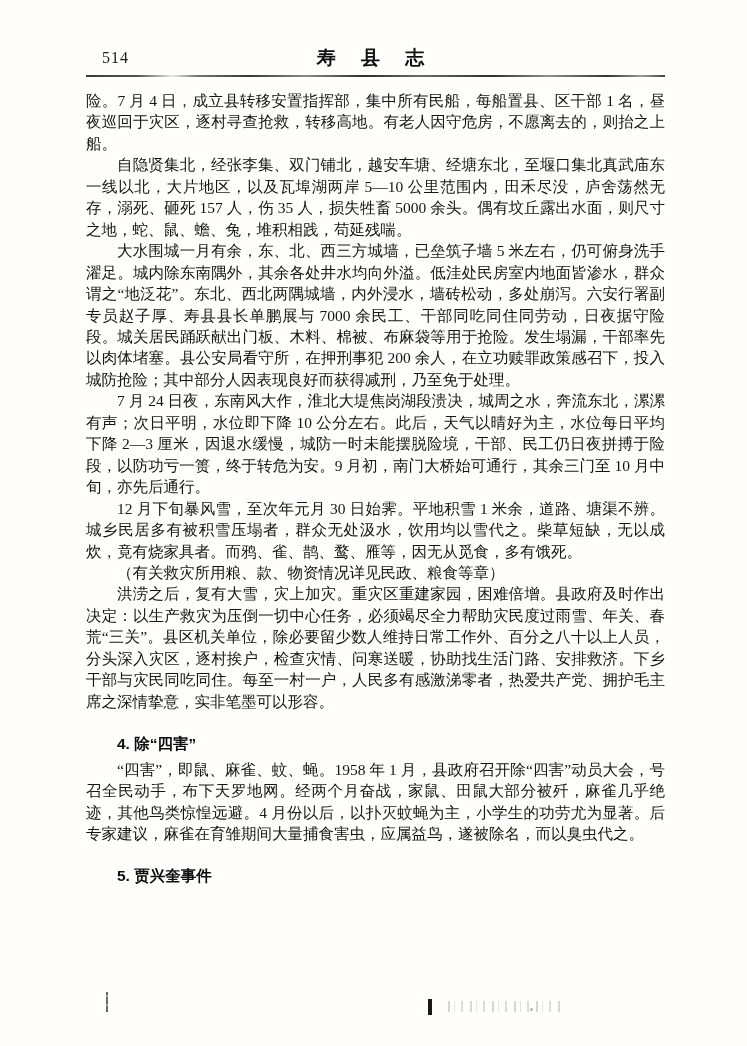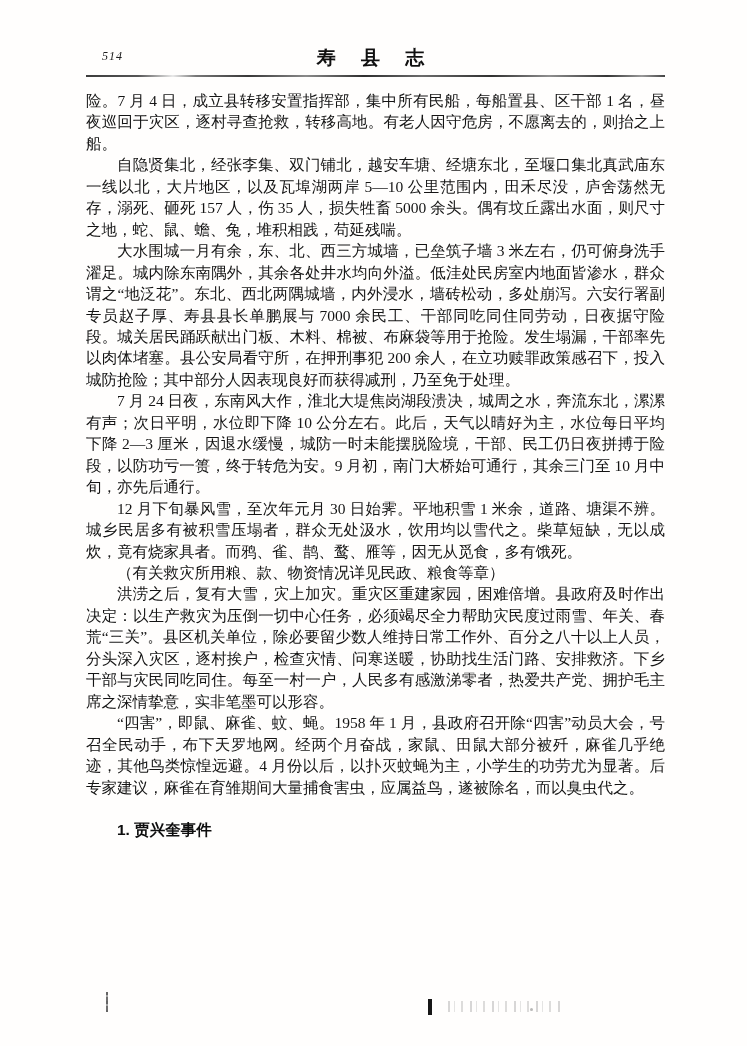--- a/index.html
+++ b/index.html
@@ -8,21 +8,21 @@
     width:747px;height:1046px;
     background:#fffefd;
     overflow:hidden;
     font-family:"Liberation Serif","DejaVu Serif",serif;
     color:#161616;
   }
   .content{position:absolute;left:86px;top:44px;width:579px;}
   .hdr{position:relative;height:27px;}
   .pagenum{
     position:absolute;left:16px;top:5px;
-    font-size:12px;letter-spacing:1px;color:#1d1d1d;font-style:italic;
+    font-size:16px;letter-spacing:1px;color:#1d1d1d;
   }
   .booktitle{
     position:absolute;left:0;right:0;top:1px;text-align:center;
     font-family:"Liberation Sans","DejaVu Sans",sans-serif;
     font-weight:bold;font-size:19px;letter-spacing:10px;color:#101010;
   }
   .rule{
     height:2px;margin-top:4px;
     background:linear-gradient(90deg,
       #3c3c3c 0%,#555 9%,#e9e9e9 15%,#777 19%,#383838 28%,
@@ -73,27 +73,28 @@
 
     <div class="hdr">
       <span class="pagenum">514</span>
       <span class="booktitle">寿 县 志</span>
     </div>
     <div class="rule"></div>
 
     <div class="bodytext">
       <p class="flush">险。7 月 4 日，成立县转移安置指挥部，集中所有民船，每船置县、区干部 1 名，昼夜巡回于灾区，逐村寻查抢救，转移高地。有老人因守危房，不愿离去的，则抬之上船。</p>
       <p>自隐贤集北，经张李集、双门铺北，越安车塘、经塘东北，至堰口集北真武庙东一线以北，大片地区，以及瓦埠湖两岸 5—10 公里范围内，田禾尽没，庐舍荡然无存，溺死、砸死 157 人，伤 35 人，损失牲畜 5000 余头。偶有坟丘露出水面，则尺寸之地，蛇、鼠、蟾、兔，堆积相践，苟延残喘。</p>
-      <p>大水围城一月有余，东、北、西三方城墙，已垒筑子墙 3 米左右，仍可俯身洗手濯足。城内除东南隅外，其余各处井水均向外溢。低洼处民房室内地面皆渗水，群众谓之“地泛花”。东北、西北两隅城墙，内外浸水，墙砖松动，多处崩泻。六安行署副专员赵子厚、寿县县长单鹏展与 7000 余民工、干部同吃同住同劳动，日夜据守险段。城关居民踊跃献出门板、木料、棉被、布麻袋等用于抢险。发生塌漏，干部率先以肉体堵塞。县公安局看守所，在押刑事犯 200 余人，在立功赎罪政策感召下，投入城防抢险；其中部分人因表现良好而获得减刑，乃至免于处理。</p>
+      <p>大水围城一月有余，东、北、西三方城墙，已垒筑子墙 5 米左右，仍可俯身洗手濯足。城内除东南隅外，其余各处井水均向外溢。低洼处民房室内地面皆渗水，群众谓之“地泛花”。东北、西北两隅城墙，内外浸水，墙砖松动，多处崩泻。六安行署副专员赵子厚、寿县县长单鹏展与 7000 余民工、干部同吃同住同劳动，日夜据守险段。城关居民踊跃献出门板、木料、棉被、布麻袋等用于抢险。发生塌漏，干部率先以肉体堵塞。县公安局看守所，在押刑事犯 200 余人，在立功赎罪政策感召下，投入城防抢险；其中部分人因表现良好而获得减刑，乃至免于处理。</p>
       <p>7 月 24 日夜，东南风大作，淮北大堤焦岗湖段溃决，城周之水，奔流东北，漯漯有声；次日平明，水位即下降 10 公分左右。此后，天气以晴好为主，水位每日平均下降 2—3 厘米，因退水缓慢，城防一时未能摆脱险境，干部、民工仍日夜拼搏于险段，以防功亏一篑，终于转危为安。9 月初，南门大桥始可通行，其余三门至 10 月中旬，亦先后通行。</p>
       <p>12 月下旬暴风雪，至次年元月 30 日始霁。平地积雪 1 米余，道路、塘渠不辨。城乡民居多有被积雪压塌者，群众无处汲水，饮用均以雪代之。柴草短缺，无以成炊，竟有烧家具者。而鸦、雀、鹊、鹜、雁等，因无从觅食，多有饿死。</p>
       <p>（有关救灾所用粮、款、物资情况详见民政、粮食等章）</p>
       <p>洪涝之后，复有大雪，灾上加灾。重灾区重建家园，困难倍增。县政府及时作出决定：以生产救灾为压倒一切中心任务，必须竭尽全力帮助灾民度过雨雪、年关、春荒“三关”。县区机关单位，除必要留少数人维持日常工作外、百分之八十以上人员，分头深入灾区，逐村挨户，检查灾情、问寒送暖，协助找生活门路、安排救济。下乡干部与灾民同吃同住。每至一村一户，人民多有感激涕零者，热爱共产党、拥护毛主席之深情挚意，实非笔墨可以形容。</p>
+      <div class="heading">4. 除“四害”</div>
       <p>“四害”，即鼠、麻雀、蚊、蝇。1958 年 1 月，县政府召开除“四害”动员大会，号召全民动手，布下天罗地网。经两个月奋战，家鼠、田鼠大部分被歼，麻雀几乎绝迹，其他鸟类惊惶远避。4 月份以后，以扑灭蚊蝇为主，小学生的功劳尤为显著。后专家建议，麻雀在育雏期间大量捕食害虫，应属益鸟，遂被除名，而以臭虫代之。</p>
-      <div class="heading">1. 贾兴奎事件</div>
+      <div class="heading">5. 贾兴奎事件</div>
     </div>
   </div>
 
   <div class="artifact-tick"></div>
   <div class="artifact-bar"></div>
   <div class="artifact-smudge"></div>
   <div class="artifact-dot"></div>
 </div>
 
 </body></html>

